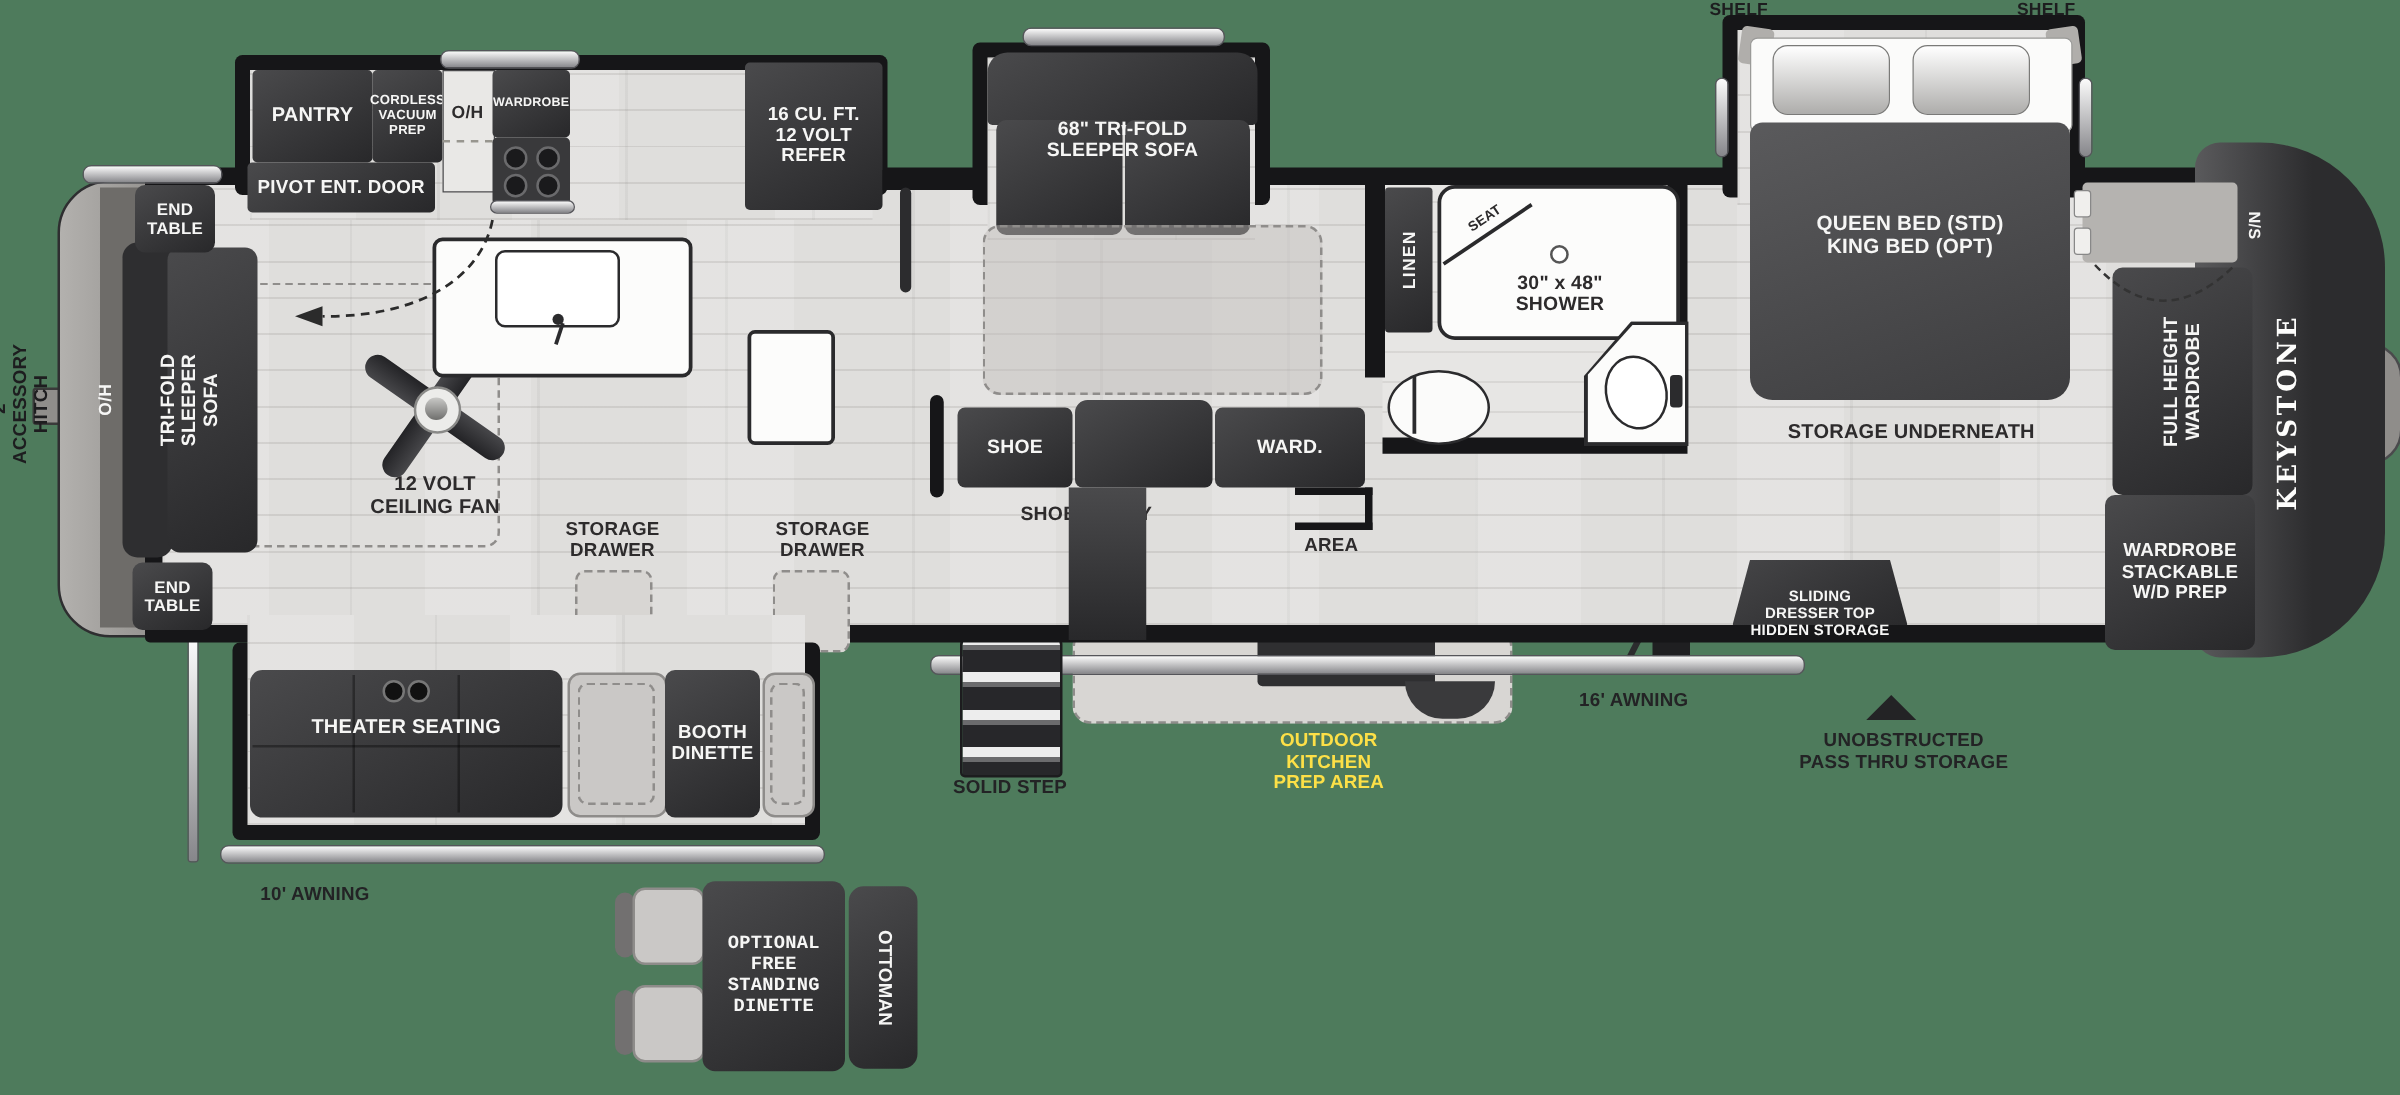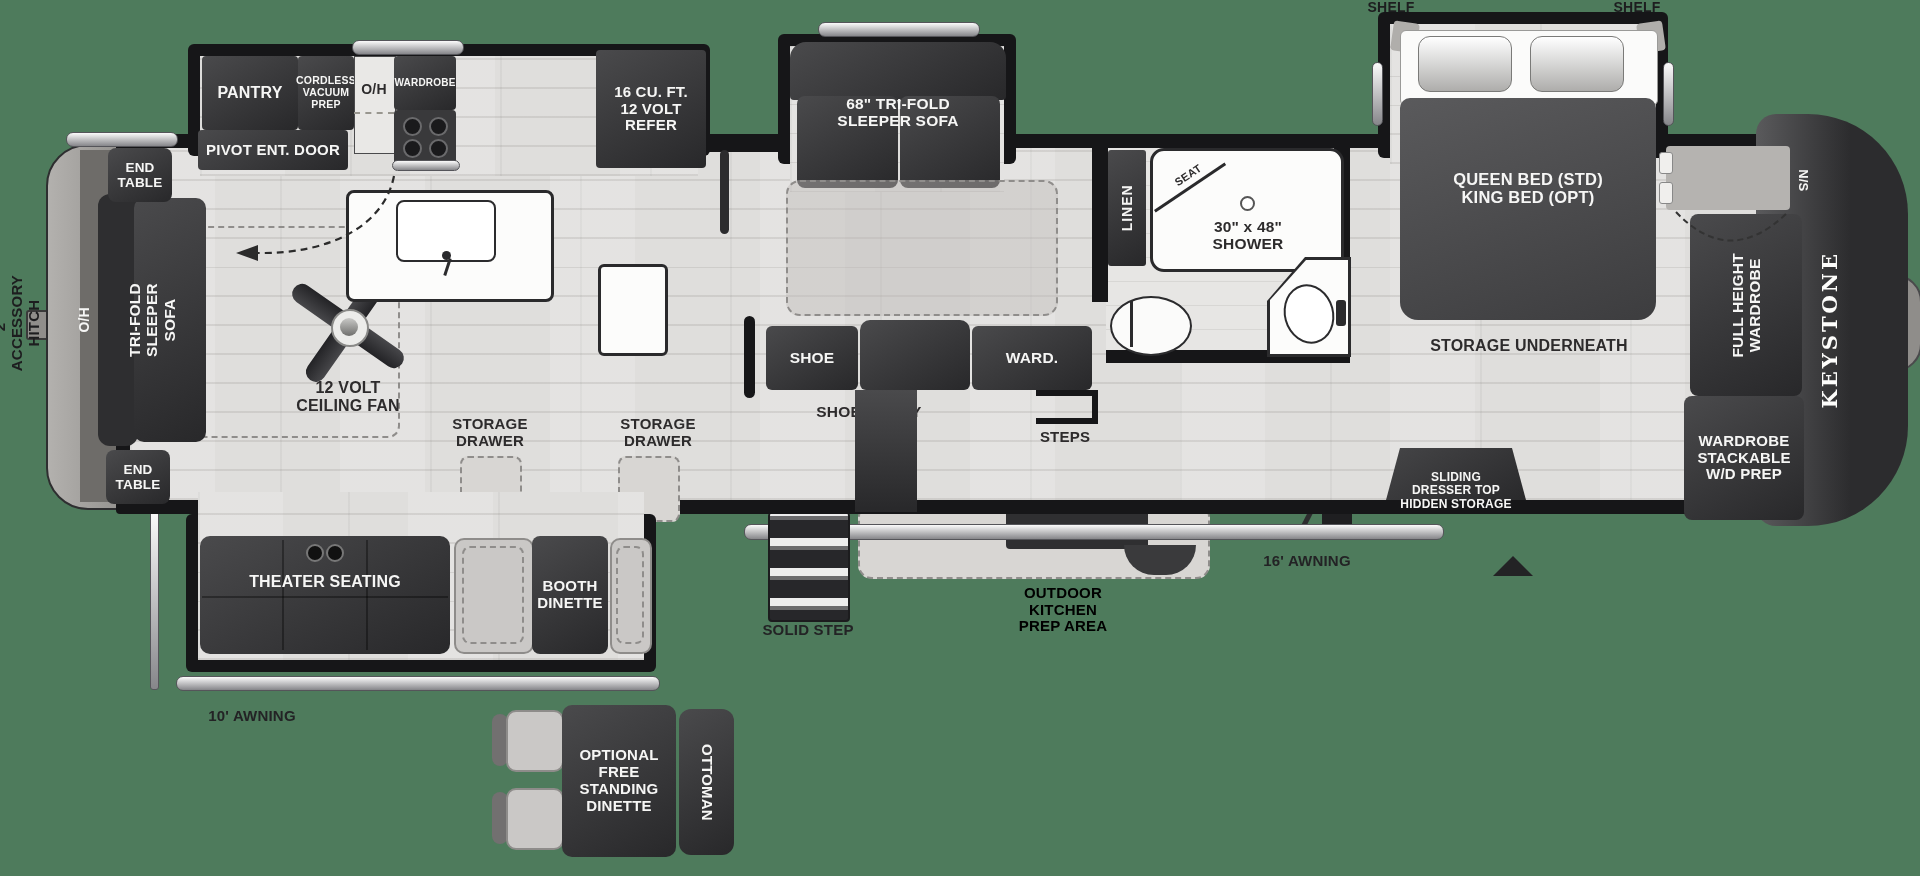--- a/index.html
+++ b/index.html
@@ -45,36 +45,38 @@
 
   <div class="abs" style="left:1348px;top:434px;width:5px;height:104px;background:#2c2c2e;transform:rotate(27deg);transform-origin:top center;"></div>
   <div class="abs" style="left:1322px;top:492px;width:30px;height:40px;background:#1f1f21;border-radius:3px;"></div>
   <div class="lab" style="left:1250px;top:551px;width:114px;height:20px;font-size:15px;color:#232325;">16' AWNING</div>
 
   <div class="abs silver" style="left:876px;top:493px;width:290px;height:12px;"></div>
   <div class="abs dash" style="left:858px;top:503px;width:348px;height:72px;background:#d8d6d3;border-radius:14px;"></div>
   <div class="abs" style="left:1006px;top:505px;width:142px;height:44px;background:#2f2f31;border-radius:4px;"></div>
   <div class="abs" style="left:1124px;top:545px;width:72px;height:30px;background:#3a3a3c;border-radius:0 0 36px 36px;"></div>
   <div class="abs silver" style="left:744px;top:524px;width:698px;height:14px;"></div>
-  <div class="lab" style="left:1000px;top:580px;width:126px;height:60px;font-size:15px;color:#000000;">OUTDOOR
+  <div class="lab" style="left:1000px;top:580px;width:126px;height:60px;font-size:15px;color:#fde047;">OUTDOOR
 KITCHEN
 PREP AREA</div>
 
   <div class="abs" style="left:768px;top:506px;width:78px;height:112px;border-radius:10px 10px 4px 4px;
               background:repeating-linear-gradient(180deg,#ededed 0 8px,#6b6b6d 8px 12px,#27272a 12px 30px);border:2px solid #1c1c1e;"></div>
   <div class="lab" style="left:756px;top:620px;width:104px;height:20px;font-size:15px;color:#232325;">SOLID STEP</div>
 
   <div class="abs" style="left:1493px;top:556px;width:0;height:0;border-left:20px solid transparent;border-right:20px solid transparent;border-bottom:20px solid #232325;"></div>
+  <div class="lab" style="left:1428px;top:582px;width:190px;height:40px;font-size:15px;color:#232325;">UNOBSTRUCTED
+PASS THRU STORAGE</div>
 
   <div class="abs" style="left:492px;top:714px;width:16px;height:52px;background:#727070;border-radius:8px;"></div>
   <div class="abs bench" style="left:506px;top:710px;width:54px;height:58px;"></div>
   <div class="abs" style="left:492px;top:792px;width:16px;height:52px;background:#727070;border-radius:8px;"></div>
   <div class="abs bench" style="left:506px;top:788px;width:54px;height:58px;"></div>
   <div class="abs dk" style="left:562px;top:705px;width:114px;height:152px;border-radius:10px;"></div>
-  <div class="lab wlab" style="left:566px;top:715px;width:106px;height:132px;font-size:15px;">OPTIONAL
+  <div class="lab wlab" style="left:566px;top:715px;width:106px;height:132px;font-size:15px;font-family:Liberation Mono, monospace;">OPTIONAL
 FREE
 STANDING
 DINETTE</div>
   <div class="abs dk" style="left:679px;top:709px;width:55px;height:146px;border-radius:12px;"></div>
   <div class="vwrap cw" style="left:679px;top:709px;width:55px;height:146px;">
     <span style="font-size:15px;color:#f6f6f5;">OTTOMAN</span>
   </div>
 
   <div class="abs" style="left:46px;top:144px;width:88px;height:362px;background:linear-gradient(90deg,#b3b1ae,#8f8d8a);border:2px solid #2e2e30;border-radius:42px 0 0 42px;"></div>
   <div class="abs" style="left:80px;top:150px;width:46px;height:352px;background:#6e6c69;"></div>
@@ -183,21 +185,21 @@
   <div class="lab wlab" style="left:766px;top:326px;width:92px;height:64px;font-size:15.5px;">SHOE</div>
   <div class="abs dk" style="left:860px;top:320px;width:110px;height:70px;border-radius:10px 10px 6px 6px;"></div>
   <div class="abs dk" style="left:972px;top:326px;width:120px;height:64px;"></div>
   <div class="lab wlab" style="left:972px;top:326px;width:120px;height:64px;font-size:15.5px;">WARD.</div>
   <div class="lab" style="left:802px;top:402px;width:134px;height:20px;font-size:15.5px;">SHOE CUBBY</div>
 
   <div class="abs" style="left:855px;top:390px;width:62px;height:122px;background:linear-gradient(180deg,#4a4a4c,#28282a);"></div>
   <div class="abs" style="left:1036px;top:390px;width:62px;height:6px;background:#161618;"></div>
   <div class="abs" style="left:1092px;top:390px;width:6px;height:34px;background:#161618;"></div>
   <div class="abs" style="left:1036px;top:418px;width:62px;height:6px;background:#161618;"></div>
-  <div class="lab" style="left:1028px;top:428px;width:74px;height:18px;font-size:15px;">STEPS</div>
+  <div class="lab" style="left:1028px;top:428px;width:74px;height:18px;font-size:15px;">AREA</div>
 
   <div class="lab" style="left:448px;top:414px;width:84px;height:38px;font-size:15px;">STORAGE
 DRAWER</div>
   <div class="lab" style="left:616px;top:414px;width:84px;height:38px;font-size:15px;">STORAGE
 DRAWER</div>
   <div class="abs dash" style="left:460px;top:456px;width:58px;height:62px;background:#d8d6d3;border-radius:8px;"></div>
   <div class="abs dash" style="left:618px;top:456px;width:58px;height:62px;background:#d8d6d3;border-radius:8px;"></div>
 
   <div class="abs bathfloor" style="left:1106px;top:148px;width:230px;height:206px;"></div>
   <div class="abs wall" style="left:1092px;top:136px;width:16px;height:166px;"></div>

